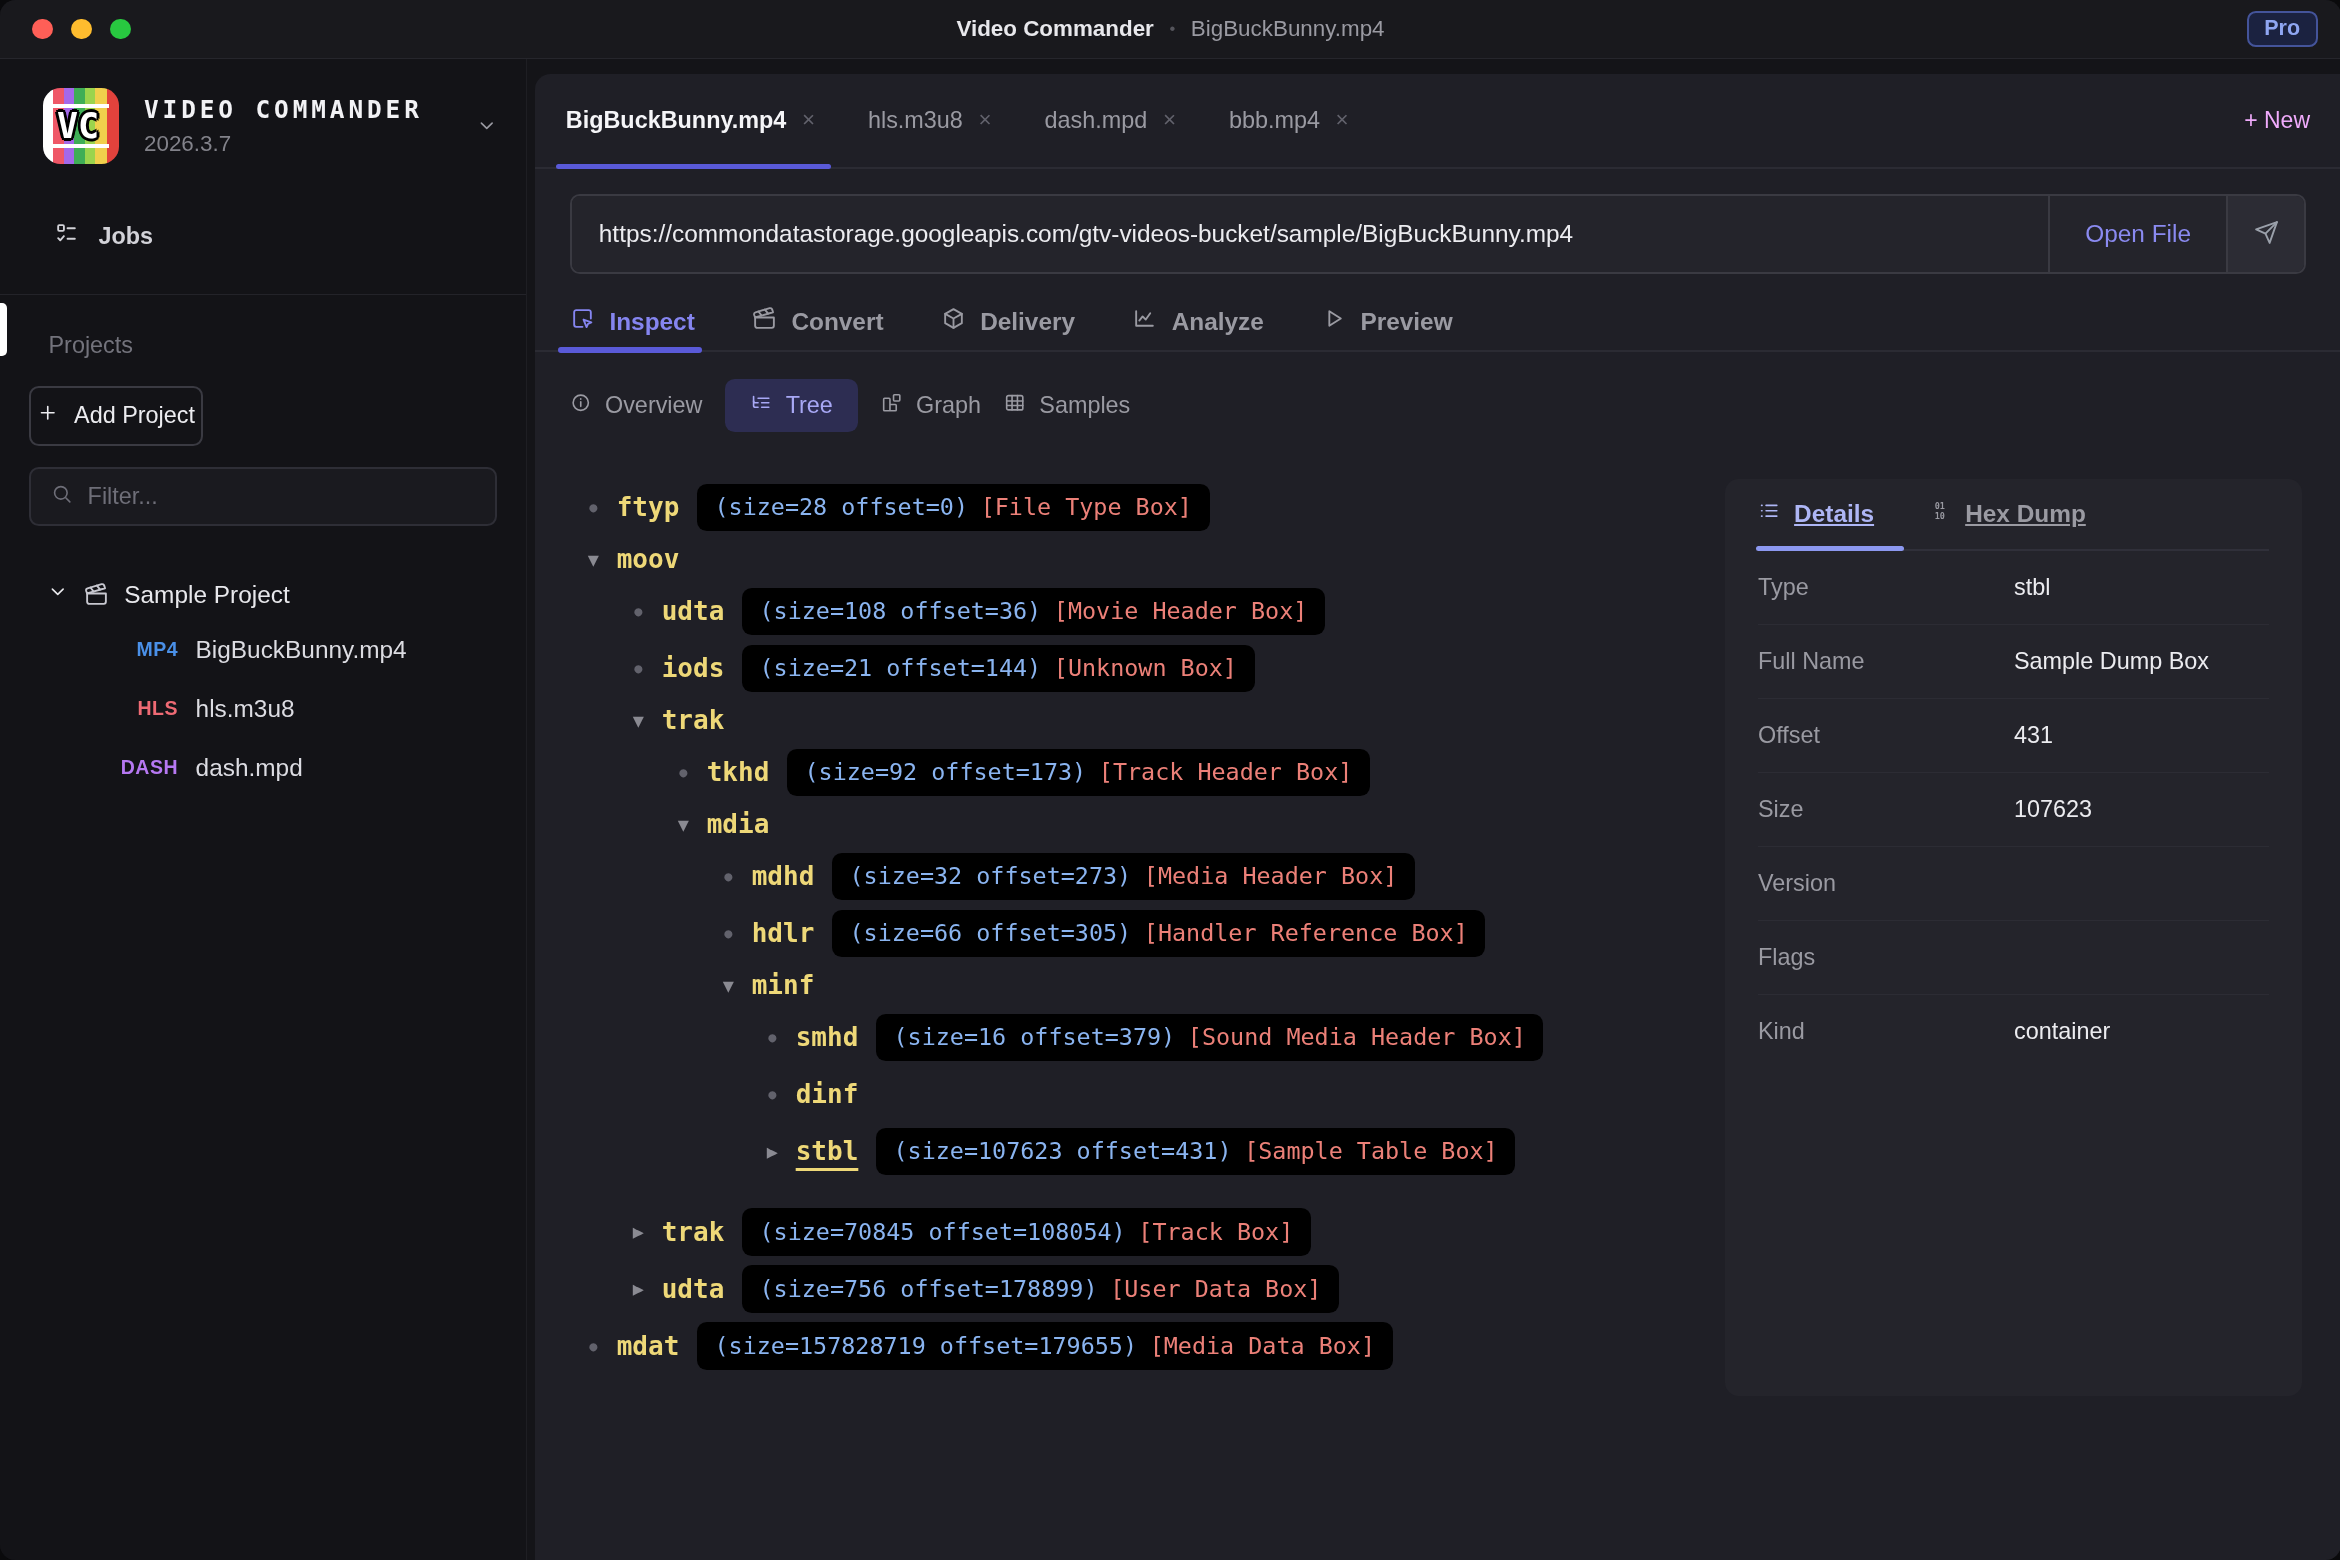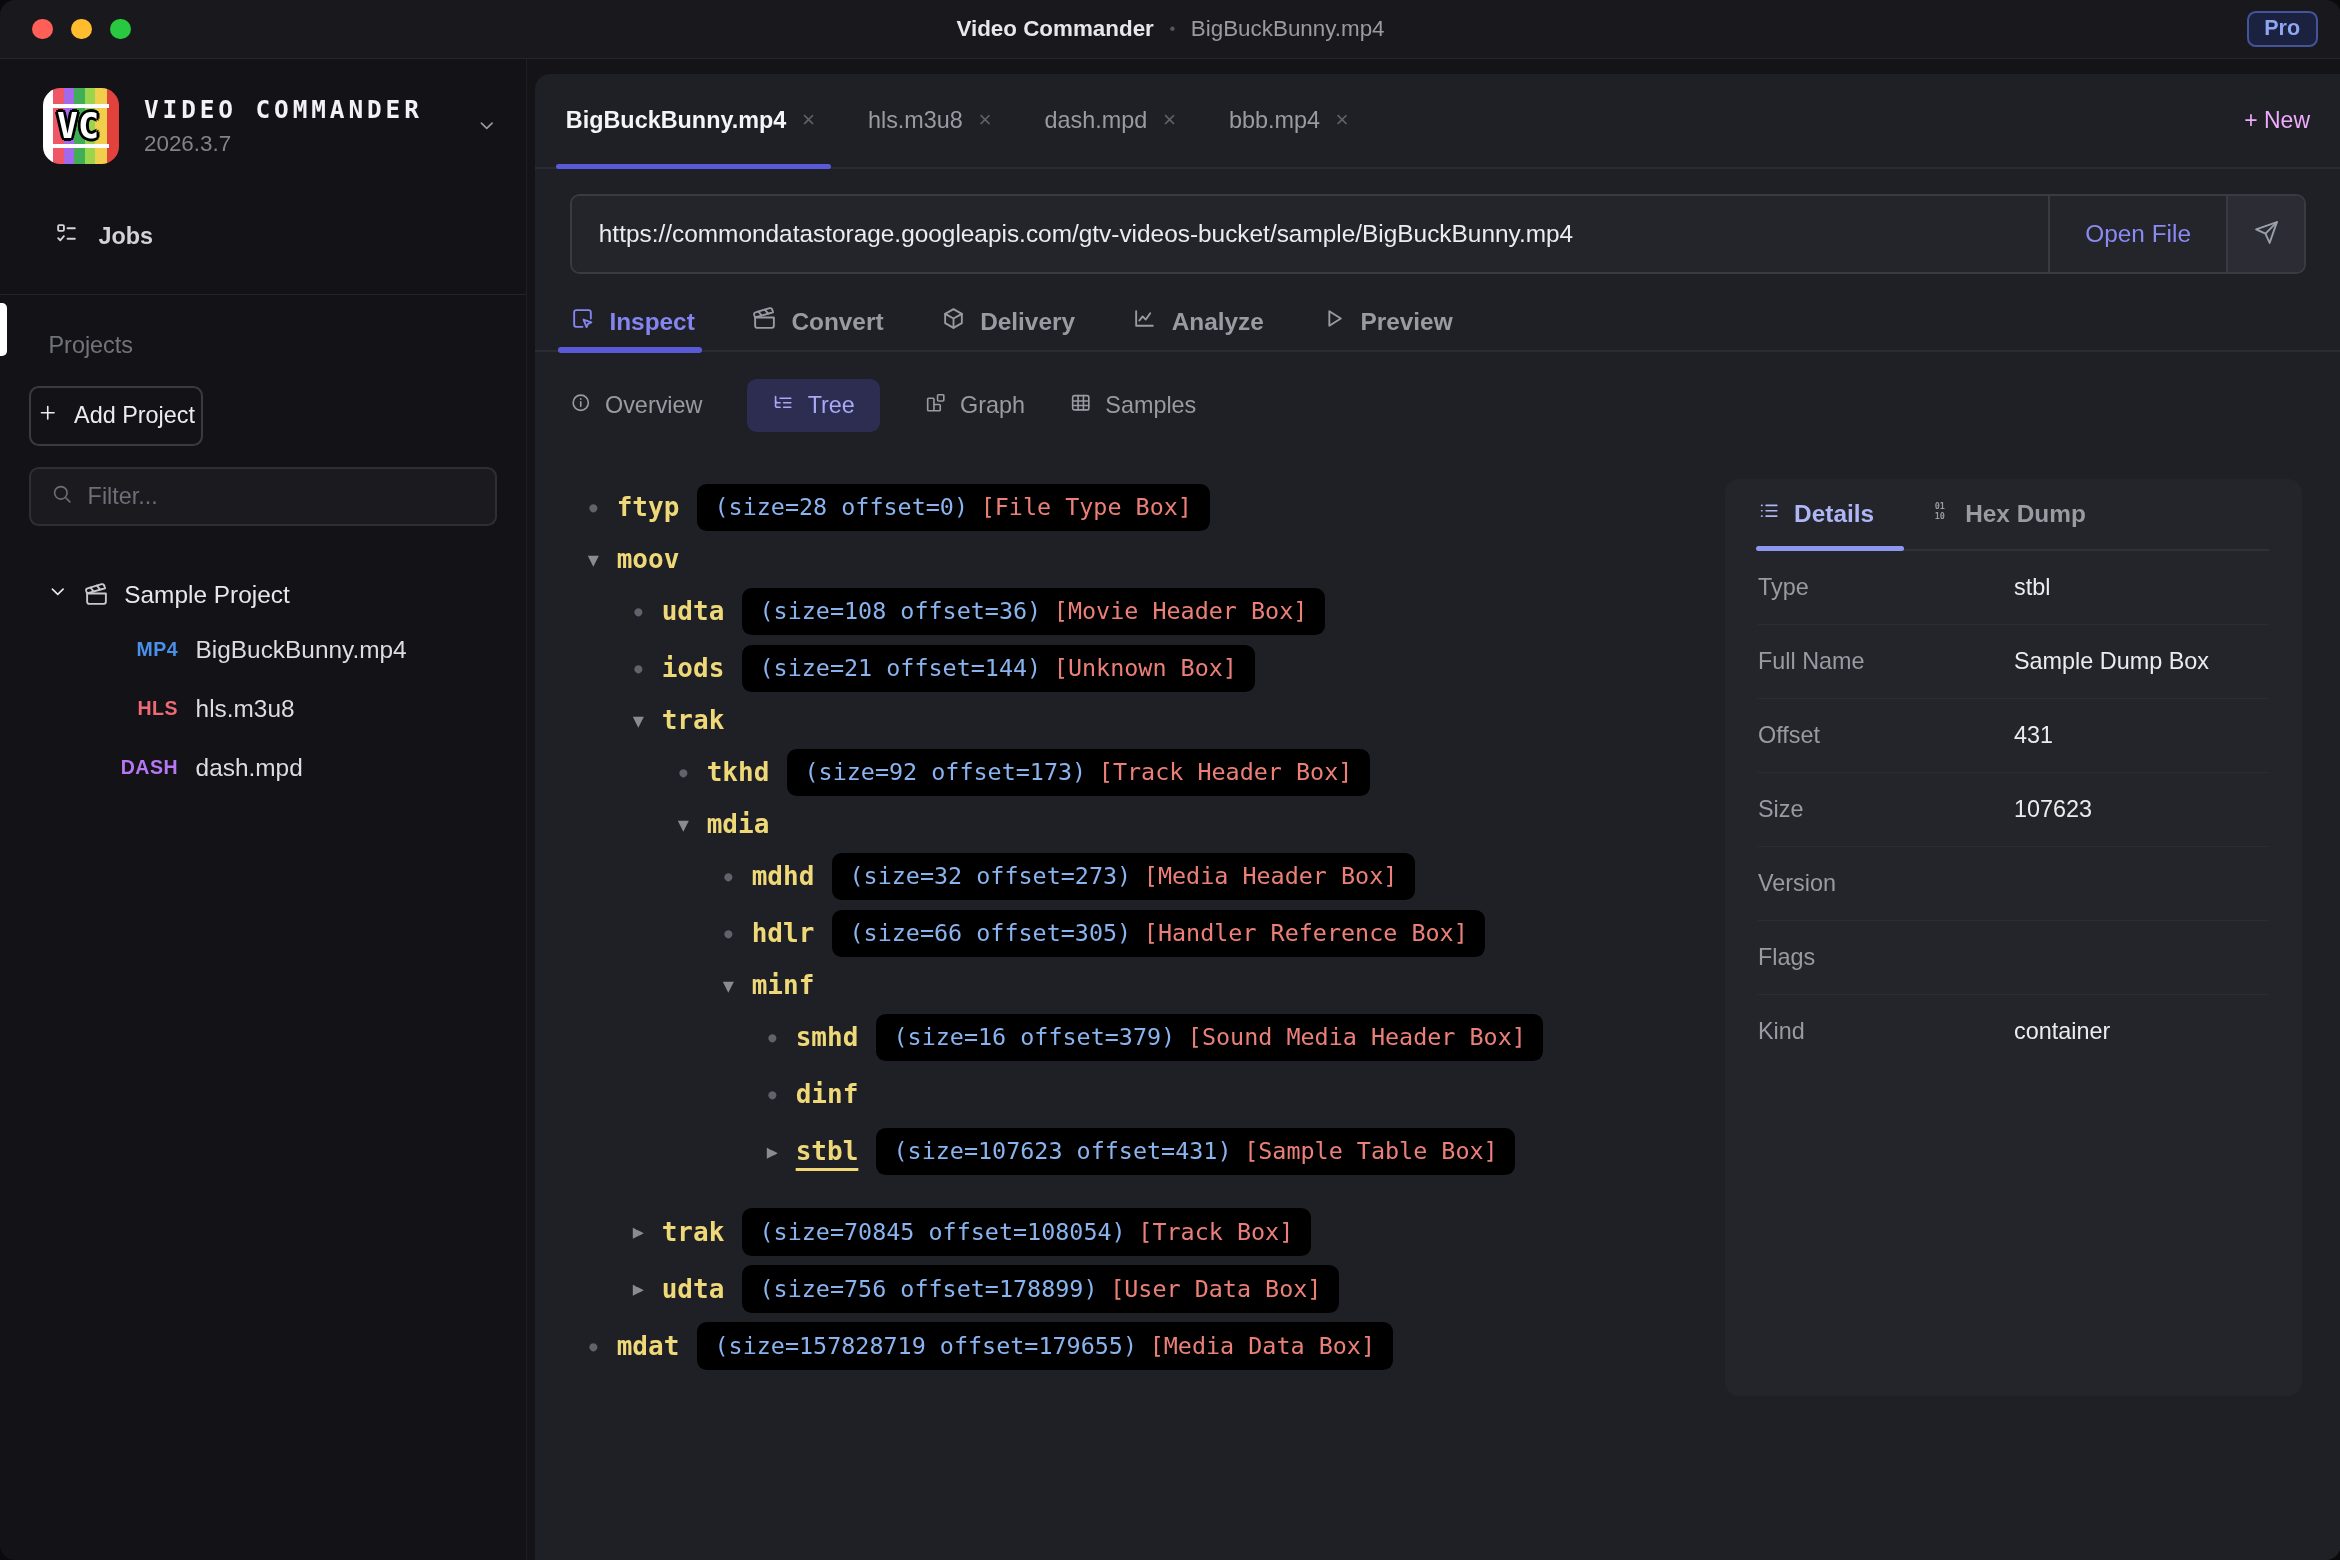--- a/index.html
+++ b/index.html
@@ -78,21 +78,21 @@
     font-size:24.4px;font-weight:500;padding:0 35px;font-family:"Liberation Sans",sans-serif;}
   .send-btn{width:78px;background:#2c2c34;border:none;border-left:2px solid #3a3a42;display:flex;
     align-items:center;justify-content:center;color:#9aa0aa;}
   
   .modules{margin-top:19.5px;height:59px;padding:0 35px;display:flex;gap:57px;position:relative;
     border-bottom:2px solid #2b2b33;flex-shrink:0;}
   .module{display:flex;align-items:center;gap:14.6px;color:#9a9aa2;font-size:24.4px;font-weight:600;}
   .module.active{color:#8585f0;}
   .module-underline{position:absolute;left:23.4px;bottom:-2.9px;width:144px;height:5.9px;background:#5a5ad8;border-radius:2.9px;}
   
-  .subtabs{margin:27px 35px 0;display:flex;gap:45px;align-items:flex-end;flex-shrink:0;}
+  .subtabs{margin:27px 35px 0;display:flex;gap:23px;align-items:flex-end;flex-shrink:0;}
   .subtab{display:flex;align-items:center;gap:13.7px;color:#9a9aa2;font-size:23.4px;font-weight:500;padding:12.7px 0;}
   .subtab.active{background:#2d2d52;border-radius:9.8px;padding:12.7px 25px;color:#a8a8f5;}
   
   .content{flex:1;display:flex;align-items:flex-start;padding:47px 39px 0 39px;min-height:0;}
   .tree{flex:1;font-family:"DejaVu Sans Mono",monospace;min-width:0;}
   .tree-row{display:flex;align-items:center;height:57px;}
   .tree-row.plain{height:47px;}
   .tree-row.gap{margin-top:23.4px;}
   .tree-row.lv1{margin-left:45px;} .tree-row.lv2{margin-left:90px;}
   .tree-row.lv3{margin-left:135px;} .tree-row.lv4{margin-left:179px;}
@@ -102,21 +102,21 @@
   .tree-name{color:#eed878;font-weight:700;font-size:26px;margin-left:3.9px;white-space:nowrap;}
   .tree-row.selected .tree-name{text-decoration:underline;text-decoration-thickness:2.9px;text-underline-offset:7.8px;}
   .tree-badge{margin-left:17.6px;background:#000000;border-radius:9.8px;padding:9.8px 17.6px;
     font-size:23.4px;white-space:nowrap;display:flex;}
   .badge-meta{color:#8ab4f0;}
   .badge-box{color:#ec8078;margin-left:12.7px;}
   
   .details{width:577px;height:917px;flex-shrink:0;margin-left:23.4px;background:#24242b;
     border-radius:13.7px;padding:0 33px;}
   .details-tabs{height:72px;display:flex;align-items:center;gap:55px;border-bottom:2px solid #30303a;position:relative;}
-  .dtab{display:flex;align-items:center;gap:14.6px;font-size:24.4px;font-weight:600;color:#9a9aa2;}
+  .dtab{display:flex;align-items:center;gap:14.6px;font-size:24.4px;font-weight:600;color:#9a9aa2;text-decoration:underline;}
   .dtab.active{color:#aeb6f5;}
   .details-underline{position:absolute;left:-2px;bottom:-2px;width:148px;height:4.9px;background:#8c98f0;border-radius:2.9px;}
   .drow{height:74px;display:flex;align-items:center;border-bottom:1px solid #2c2c34;font-size:23.4px;}
   .drow:last-child{border-bottom:none;}
   .dlabel{width:256px;color:#9a9aa2;flex-shrink:0;}
   .dvalue{color:#ececf0;}
   
   .icon{width:25px;height:25px;flex-shrink:0;}
   .icon-sm{width:21.5px;height:21.5px;flex-shrink:0;}
   svg.stroke{fill:none;stroke:currentColor;stroke-width:1.8;stroke-linecap:round;stroke-linejoin:round;}

